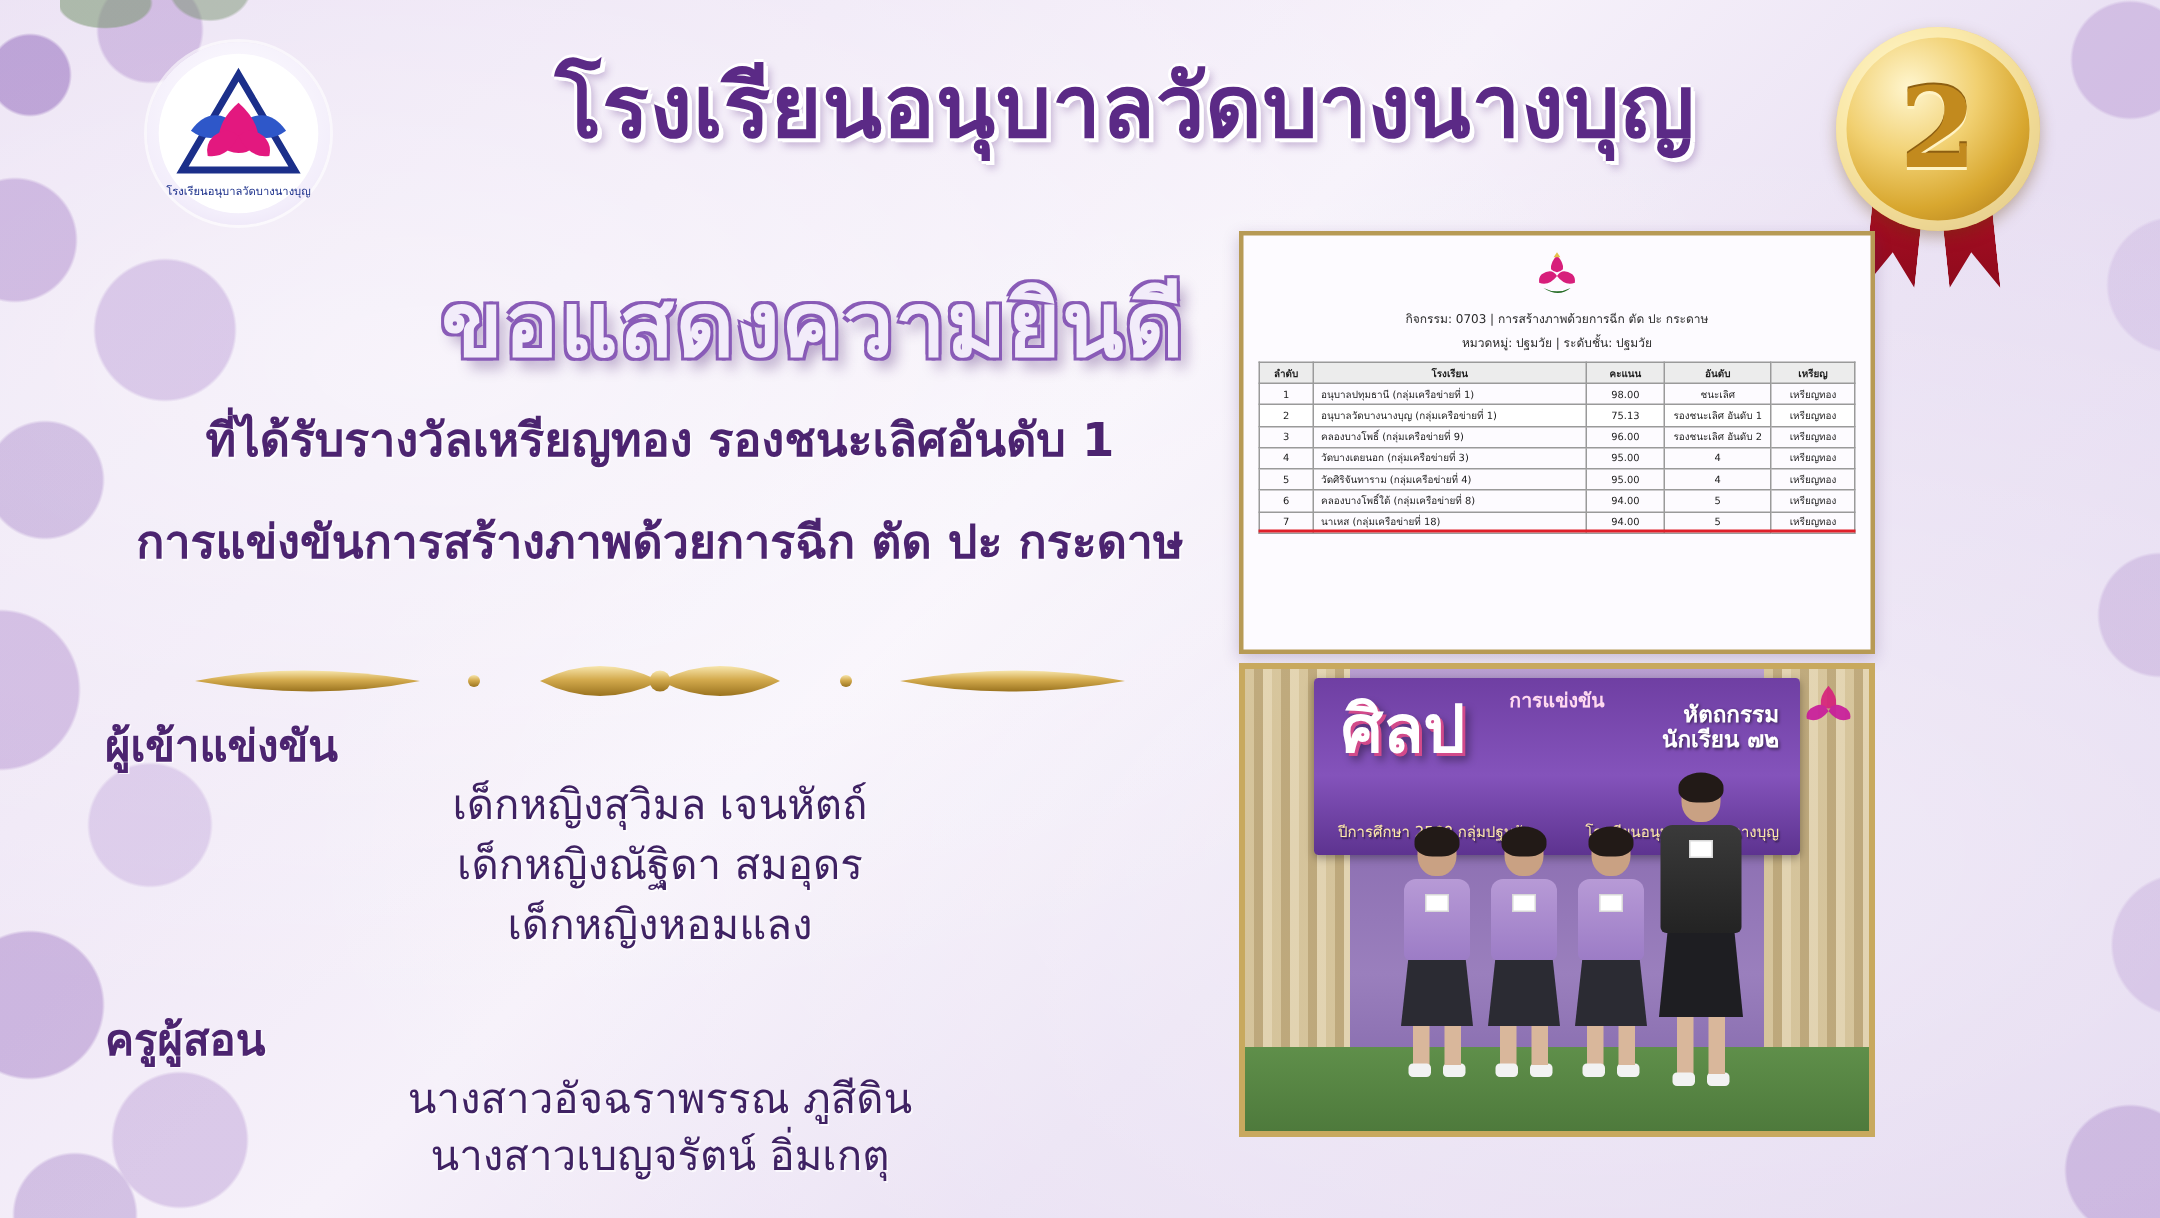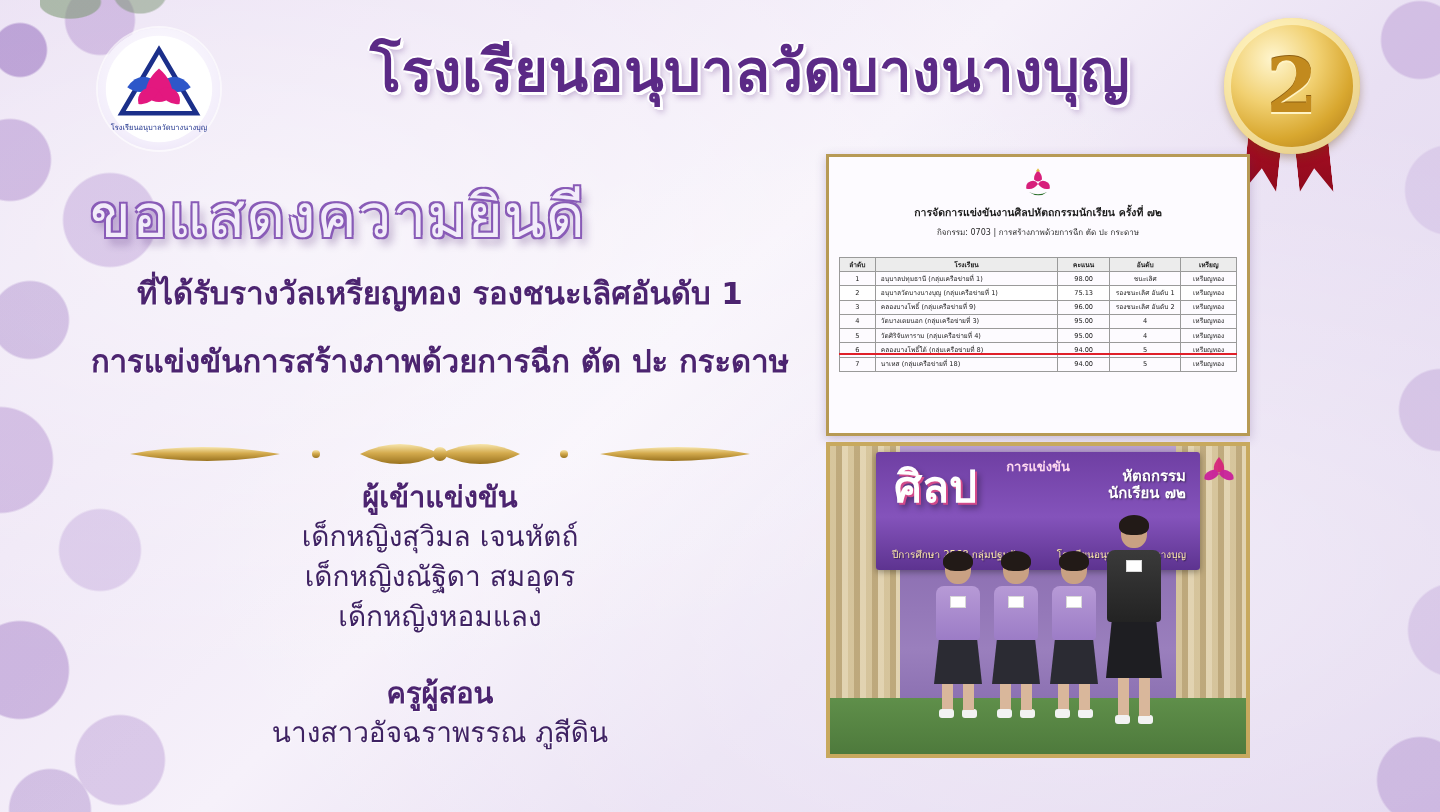--- a/index.html
+++ b/index.html
@@ -102,23 +102,23 @@
   .medal .coin span {
     font-family: "DejaVu Serif", serif;
     font-size: 74px; font-weight: bold; color: #c28a1e;
     text-shadow: 0 2px 0 #fff3c4, 0 -1px 0 #8d5f12;
     line-height: 1;
   }
 
   
   .congrats {
     position: absolute; left: 90px; top: 168px; width: 700px;
-    text-align: left;
-    font-family: "DejaVu Sans", sans-serif;
-    font-weight: normal;
+    text-align: right;
+    font-family: "DejaVu Sans", sans-serif;
+    font-weight: bold;
     font-size: 60px;
     color: #f2ecfa;
     letter-spacing: 1px;
     text-shadow:
       0 0 1px #7a4fa8, 2px 2px 0 #8a5cb8, -2px 2px 0 #8a5cb8,
       2px -2px 0 #8a5cb8, -2px -2px 0 #8a5cb8, 5px 7px 9px rgba(70,30,110,0.38);
   }
   .award-line {
     position: absolute; left: 70px; width: 740px;
     text-align: center;
@@ -132,21 +132,21 @@
   .award-3 { top: 382px; font-size: 31px; }
 
   
   .divider {
     position: absolute; left: 120px; top: 432px; width: 640px; height: 44px;
   }
   .divider svg { width: 100%; height: 100%; }
 
   
   .block-heading {
-    position: absolute; width: 740px; left: 70px; text-align: center;
+    position: absolute; width: 740px; left: 70px; 
     font-family: "DejaVu Sans", sans-serif;
     font-weight: bold; font-size: 29px; color: #4c2470;
     text-shadow: 1px 1px 0 rgba(255,255,255,0.8);
   }
   .block-row {
     position: absolute; width: 740px; left: 70px; text-align: center;
     font-family: "DejaVu Sans", sans-serif;
     font-size: 28px; color: #3f2263;
     text-shadow: 1px 1px 0 rgba(255,255,255,0.75);
   }
@@ -177,21 +177,21 @@
   }
   .rc-sub {
     text-align: center; font-size: 8px; color: #2a2a2a; margin-top: 5px;
     font-family: "DejaVu Sans", sans-serif;
   }
   .rc-sub2 {
     text-align: center; font-size: 8px; color: #2a2a2a; margin-top: 3px;
     font-family: "DejaVu Sans", sans-serif;
   }
   table.results {
-    width: 100%; border-collapse: collapse; margin-top: 18px;
+    width: 100%; border-collapse: collapse; margin-top: 6px;
     font-family: "DejaVu Sans", sans-serif;
     font-size: 6.6px; color: #1b1b1b;
   }
   table.results th, table.results td {
     border: 1px solid #9a9a9a; padding: 2.5px 3px; text-align: center;
     line-height: 1.25;
   }
   table.results th { background: #ececec; font-weight: bold; font-size: 6.6px; }
   table.results td.school { text-align: left; padding-left: 5px; }
   table.results tr.highlight td { background: #fff; }
@@ -374,33 +374,34 @@
     </svg>
   </div>
 
   <div class="block-heading p-h">ผู้เข้าแข่งขัน</div>
   <div class="block-row p-r1">เด็กหญิงสุวิมล   เจนหัตถ์</div>
   <div class="block-row p-r3">เด็กหญิงหอมแลง</div>
   <div class="block-row p-r2">เด็กหญิงณัฐิดา   สมอุดร</div>
 
   <div class="block-heading t-h">ครูผู้สอน</div>
   <div class="block-row t-r1">นางสาวอัจฉราพรรณ   ภูสีดิน</div>
+  <div class="block-row t-r2">นางสาวเบญจรัตน์   อิ่มเกตุ</div>
 
   <div class="result-card">
     <div class="rc-logo">
       <svg viewBox="0 0 60 60" aria-hidden="true">
         <path d="M30 6 q8 8 7 16 q-7 7 -14 0 q-1 -8 7 -16 z" fill="#d71f7b"></path>
         <path d="M12 28 q12 -8 18 2 q-9 12 -21 8 q-1 -6 3 -10 z" fill="#d71f7b"></path>
         <path d="M48 28 q-12 -8 -18 2 q9 12 21 8 q1 -6 -3 -10 z" fill="#d71f7b"></path>
         <path d="M14 44 q16 8 32 0 q-14 12 -32 0 z" fill="#2a6f2a"></path>
         <path d="M30 2 l4 6 h-8 z" fill="#e5c04a"></path>
       </svg>
     </div>
-    <div class="rc-title">การจัดการแข่งขันงานศิลปหัตถกรรมนักเรียน ครั้งที่ ๗๒</div>
     <div class="rc-sub">กิจกรรม: 0703 | การสร้างภาพด้วยการฉีก ตัด ปะ กระดาษ</div>
+    <div class="rc-sub2">หมวดหมู่: ปฐมวัย | ระดับชั้น: ปฐมวัย</div>
 
     <table class="results">
       <thead>
         <tr>
           <th style="width:9%">ลำดับ</th>
           <th style="width:46%">โรงเรียน</th>
           <th style="width:13%">คะแนน</th>
           <th style="width:18%">อันดับ</th>
           <th style="width:14%">เหรียญ</th>
         </tr>

